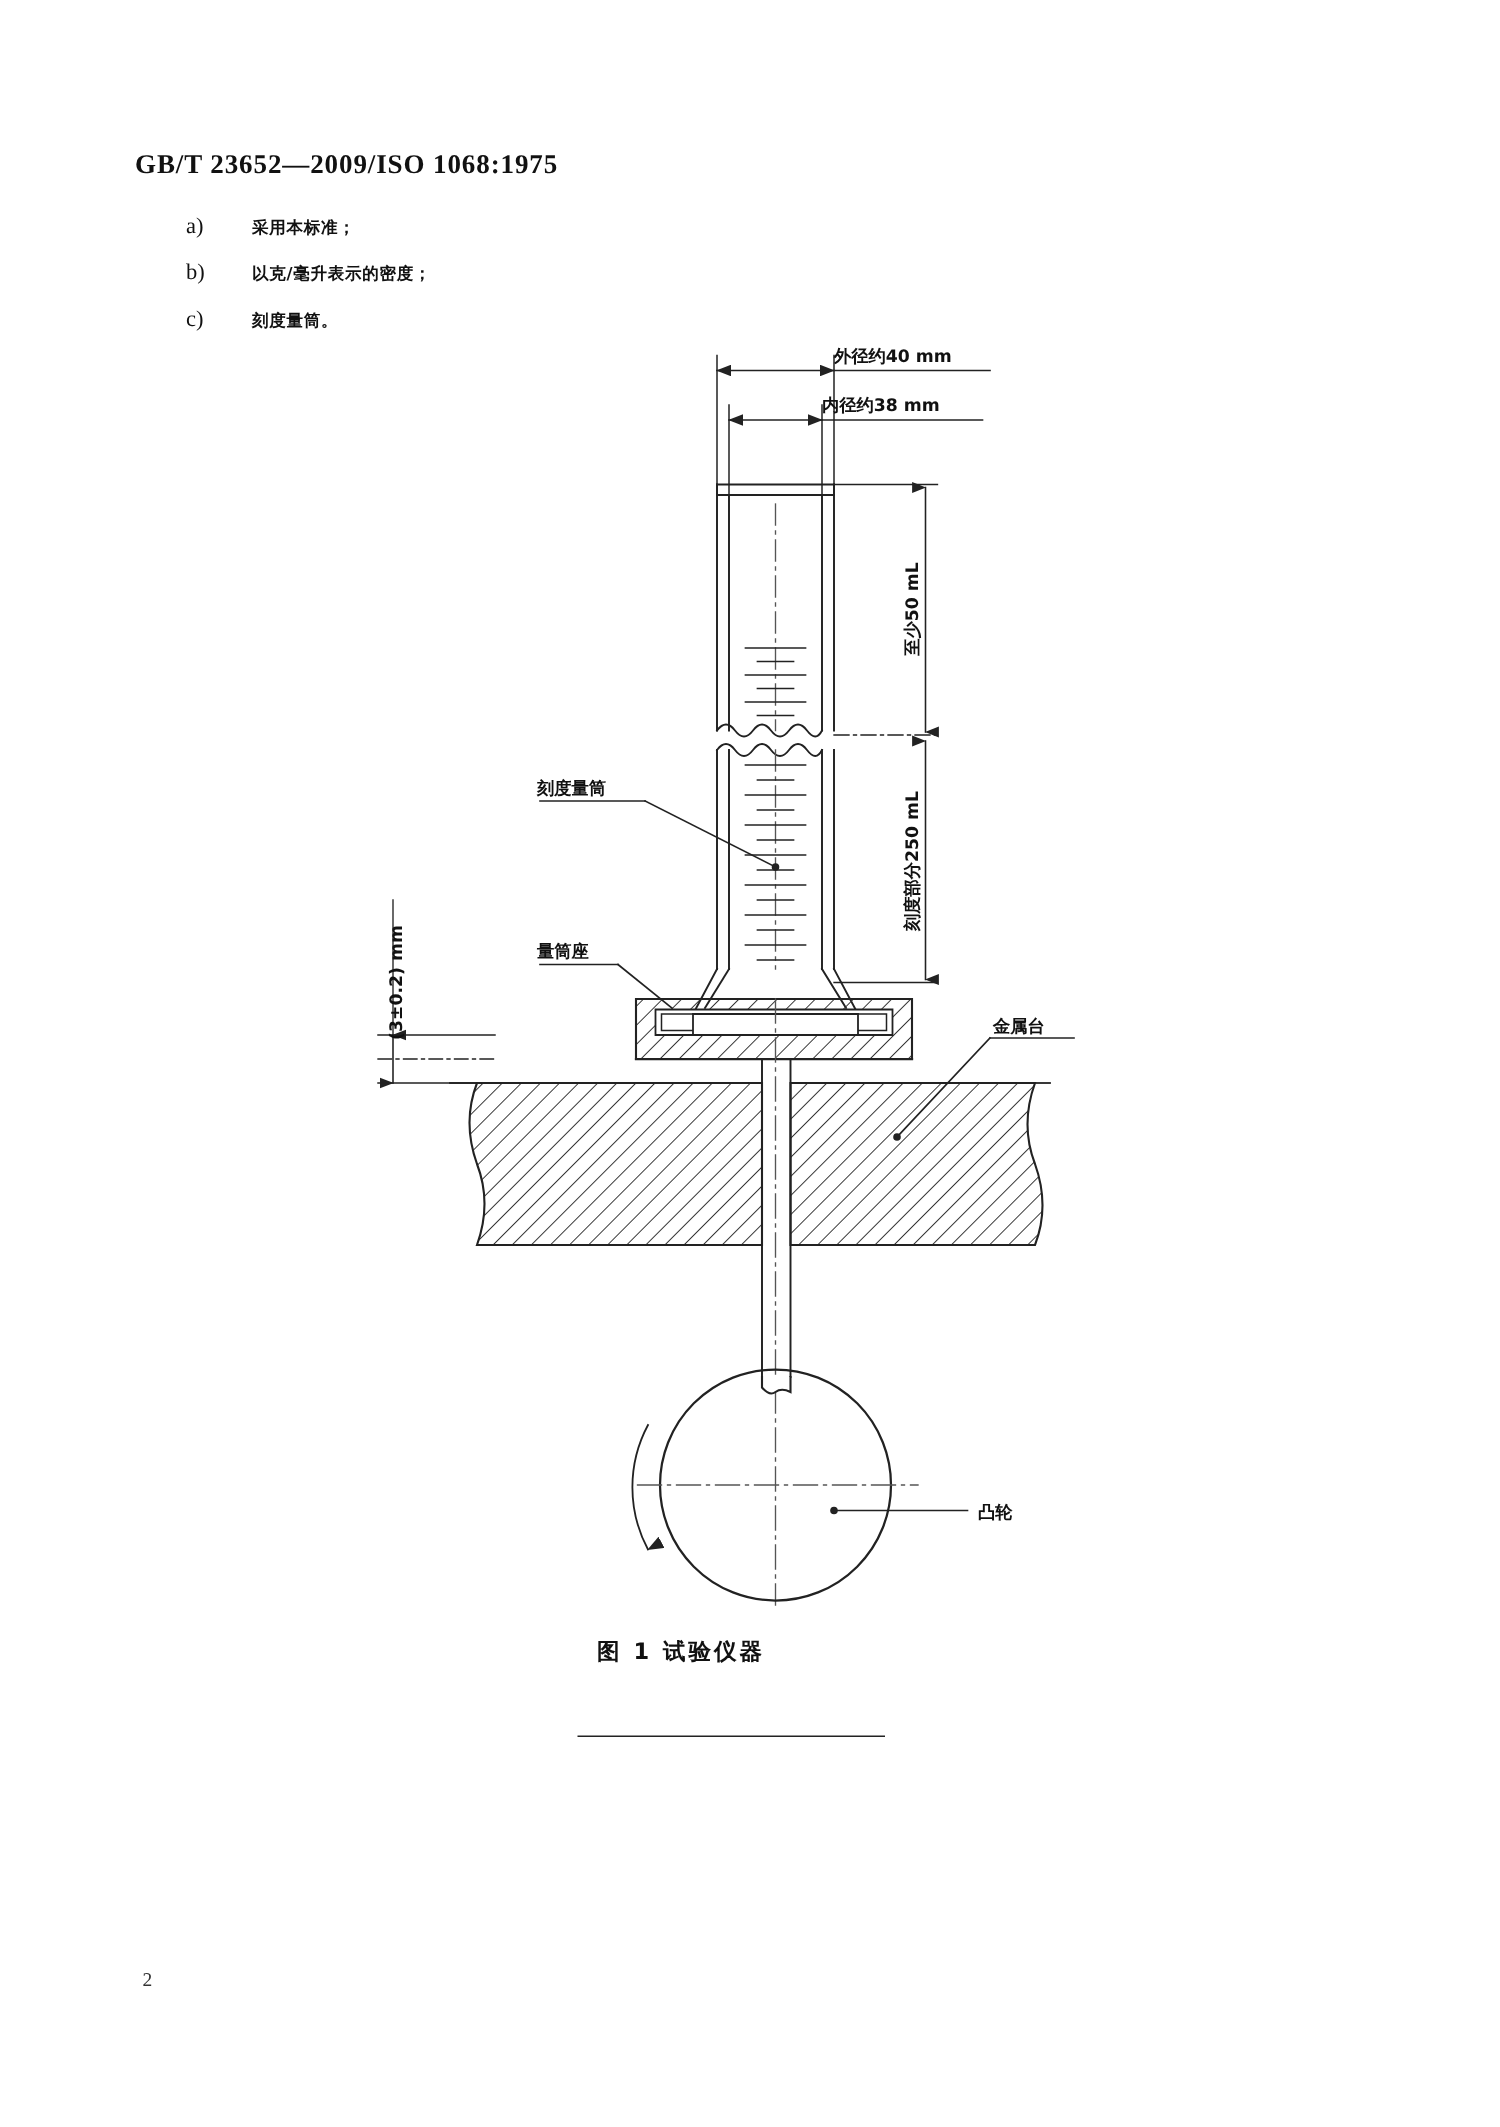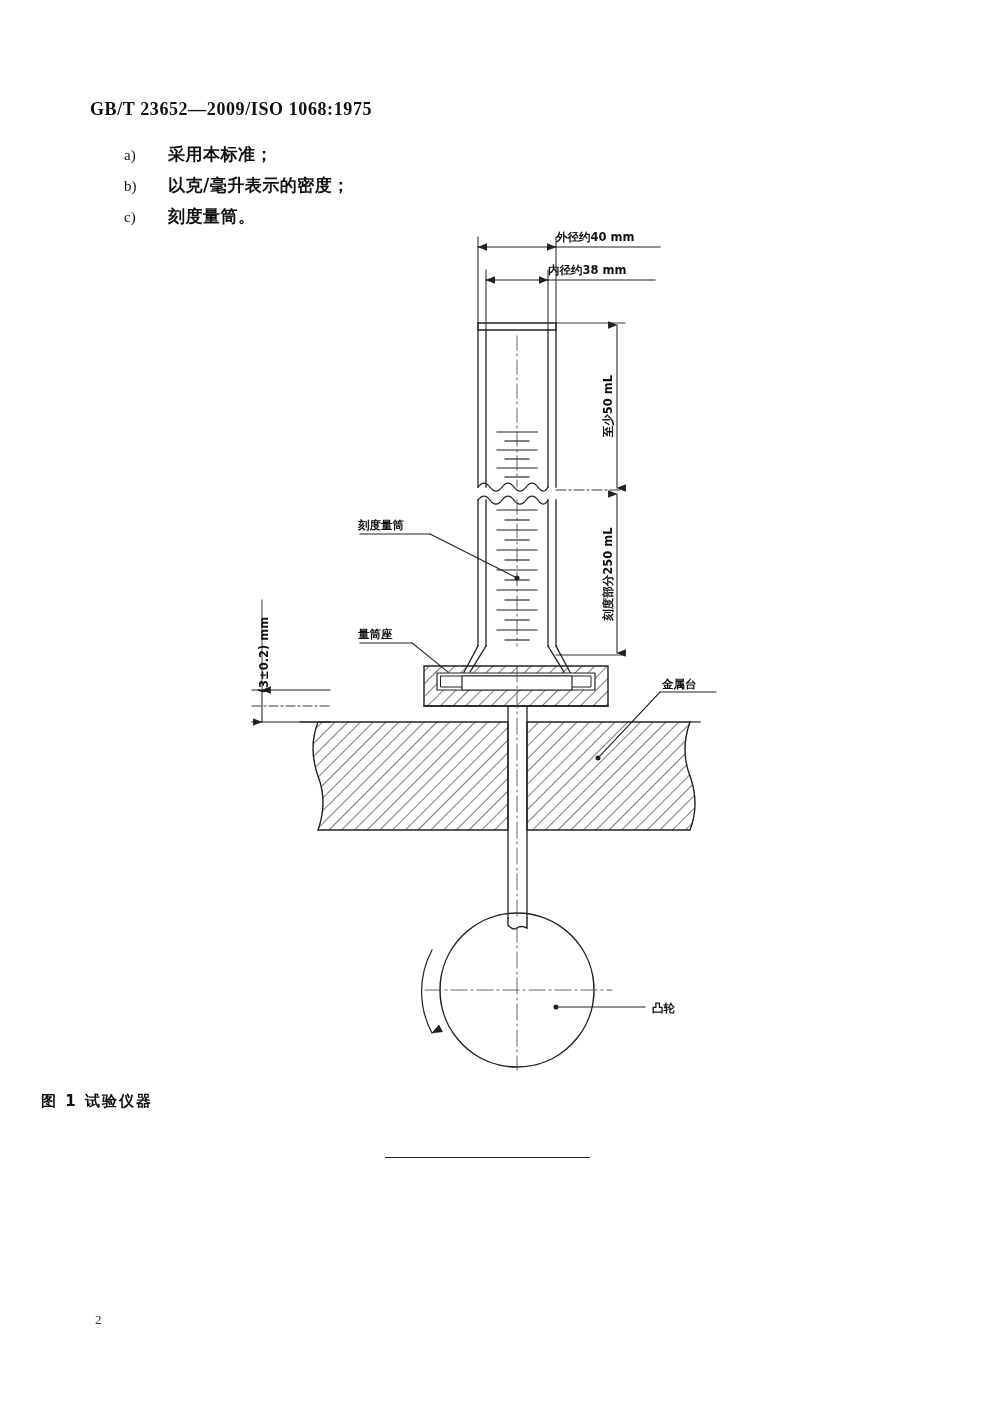--- a/index.html
+++ b/index.html
@@ -68,49 +68,48 @@
     white-space: nowrap;
   }
   .list-marker {
     width: 44px;
     font-family: "Liberation Serif", serif;
     font-size: 15px;
     color: #111;
   }
   .list-text {
     font-family: "DejaVu Sans", "Liberation Sans", sans-serif;
-    font-size: 17px;
+    font-size: 11px;
     font-weight: 700;
     letter-spacing: 0.5px;
     color: #111;
   }
 
   
   .figure-wrap {
     position: absolute;
     left: 0; top: 0;
     width: 868px; height: 1418px;
     z-index: 2;
   }
   .figure-svg { display: block; }
 
   
   .fig-caption {
     position: absolute;
     left: 0;
     top: 1092px;
     width: 908px;
-    text-align: left;
+    text-align: center;
     font-family: "DejaVu Sans", "Liberation Sans", sans-serif;
     font-size: 15px;
     font-weight: 700;
     letter-spacing: 2px;
     color: #111;
     z-index: 4;
-    padding-left: 41px;
   }
 
   
   .footer-rule {
     position: absolute;
     left: 385px;
     top: 1157px;
     width: 205px;
     height: 0;
     border-top: 1.6px solid #222;

